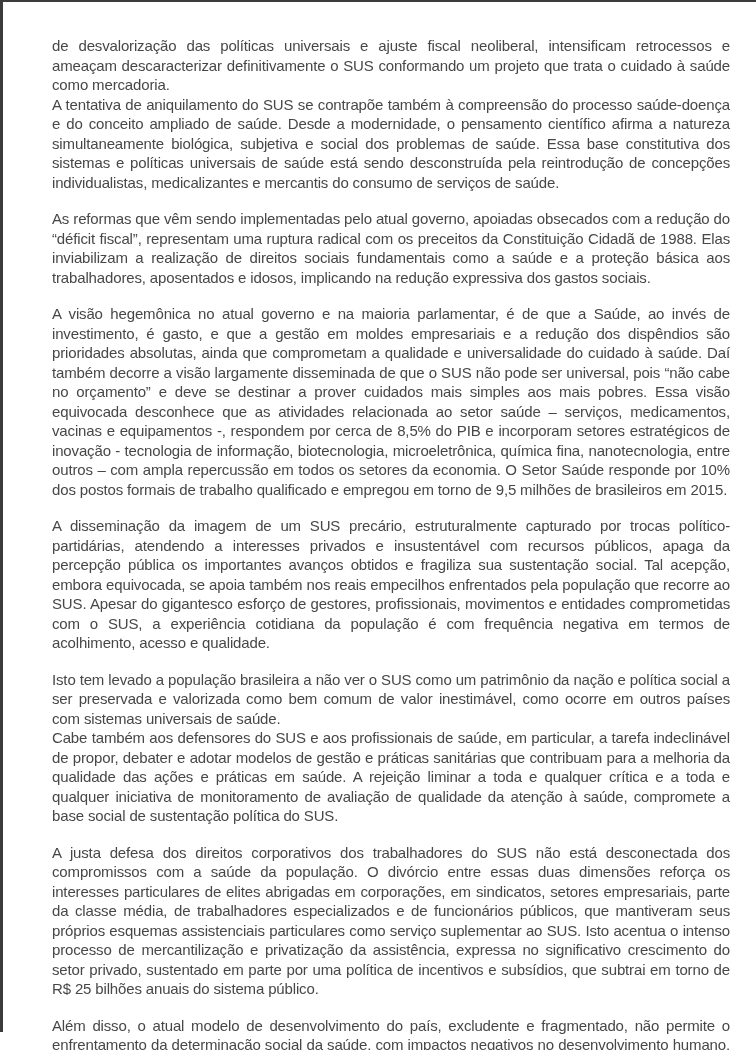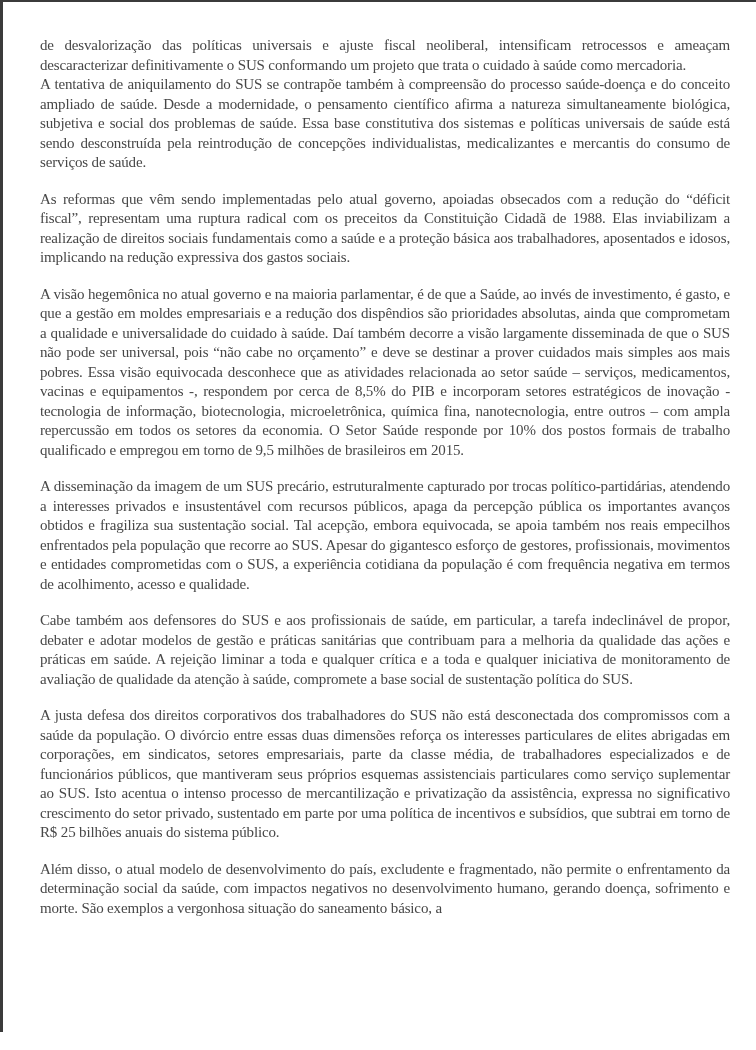--- a/index.html
+++ b/index.html
@@ -37,22 +37,21 @@
     width: 694px;
     color: #474747;
     font-size: 15px;
     line-height: 19.5px;
     letter-spacing: -0.15px;
     text-align: justify;
     hyphens: auto;
     -webkit-hyphens: auto;
   }
   .block {
-    margin: 0 0 17px 4px;
-    font-family: Liberation Serif, serif;
+    margin: 0 0 17px 16px;
   }
   .block p {
     margin: 0;
     padding: 0;
   }
 </style>
 </head>
 <body>
 
 <div class="scan-edge-top"></div>
@@ -66,20 +65,21 @@
   <div class="block">
     <p>As reformas que vêm sendo implementadas pelo atual governo, apoiadas obsecados com a redução do “déficit fiscal”, representam uma ruptura radical com os preceitos da Constituição Cidadã de 1988. Elas inviabilizam a realização de direitos sociais fundamentais como a saúde e a proteção básica aos trabalhadores, aposentados e idosos, implicando na redução expressiva dos gastos sociais.</p>
   </div>
   <div class="block">
     <p>A visão hegemônica no atual governo e na maioria parlamentar, é de que a Saúde, ao invés de investimento, é gasto, e que a gestão em moldes empresariais e a redução dos dispêndios são prioridades absolutas, ainda que comprometam a qualidade e universalidade do cuidado à saúde. Daí também decorre a visão largamente disseminada de que o SUS não pode ser universal, pois “não cabe no orçamento” e deve se destinar a prover cuidados mais simples aos mais pobres. Essa visão equivocada desconhece que as atividades relacionada ao setor saúde – serviços, medicamentos, vacinas e equipamentos -, respondem por cerca de 8,5% do PIB e incorporam setores estratégicos de inovação - tecnologia de informação, biotecnologia, microeletrônica, química fina, nanotecnologia, entre outros – com ampla repercussão em todos os setores da economia. O Setor Saúde responde por 10% dos postos formais de trabalho qualificado e empregou em torno de 9,5 milhões de brasileiros em 2015.</p>
   </div>
   <div class="block">
     <p>A disseminação da imagem de um SUS precário, estruturalmente capturado por trocas político-partidárias, atendendo a interesses privados e insustentável com recursos públicos, apaga da percepção pública os importantes avanços obtidos e fragiliza sua sustentação social. Tal acepção, embora equivocada, se apoia também nos reais empecilhos enfrentados pela população que recorre ao SUS. Apesar do gigantesco esforço de gestores, profissionais, movimentos e entidades comprometidas com o SUS, a experiência cotidiana da população é com frequência negativa em termos de acolhimento, acesso e qualidade.</p>
   </div>
   <div class="block">
+    <p>Isto tem levado a população brasileira a não ver o SUS como um patrimônio da nação e política social a ser preservada e valorizada como bem comum de valor inestimável, como ocorre em outros países com sistemas universais de saúde.</p>
     <p>Cabe também aos defensores do SUS e aos profissionais de saúde, em particular, a tarefa indeclinável de propor, debater e adotar modelos de gestão e práticas sanitárias que contribuam para a melhoria da qualidade das ações e práticas em saúde. A rejeição liminar a toda e qualquer crítica e a toda e qualquer iniciativa de monitoramento de avaliação de qualidade da atenção à saúde, compromete a base social de sustentação política do SUS.</p>
   </div>
   <div class="block">
     <p>A justa defesa dos direitos corporativos dos trabalhadores do SUS não está desconectada dos compromissos com a saúde da população. O divórcio entre essas duas dimensões reforça os interesses particulares de elites abrigadas em corporações, em sindicatos, setores empresariais, parte da classe média, de trabalhadores especializados e de funcionários públicos, que mantiveram seus próprios esquemas assistenciais particulares como serviço suplementar ao SUS. Isto acentua o intenso processo de mercantilização e privatização da assistência, expressa no significativo crescimento do setor privado, sustentado em parte por uma política de incentivos e subsídios, que subtrai em torno de R$ 25 bilhões anuais do sistema público.</p>
   </div>
   <div class="block">
     <p>Além disso, o atual modelo de desenvolvimento do país, excludente e fragmentado, não permite o enfrentamento da determinação social da saúde, com impactos negativos no desenvolvimento humano, gerando doença, sofrimento e morte. São exemplos a vergonhosa situação do saneamento básico, a</p>
   </div>
 </div>
 

